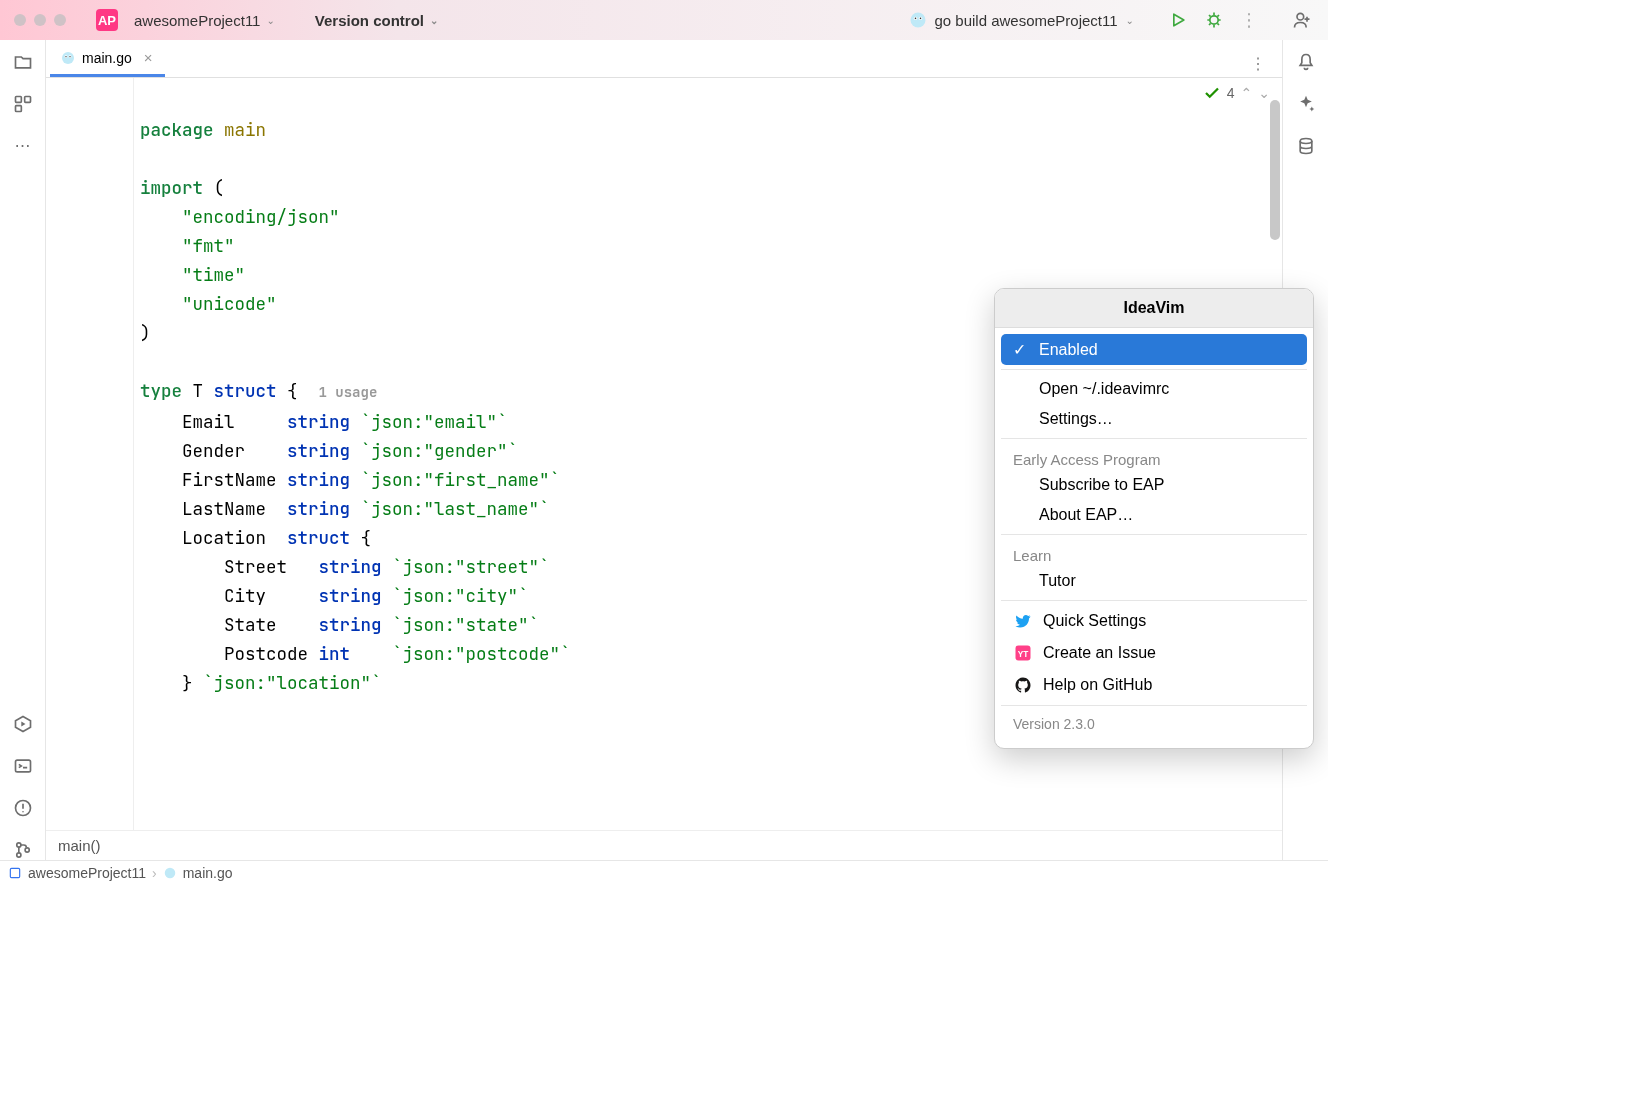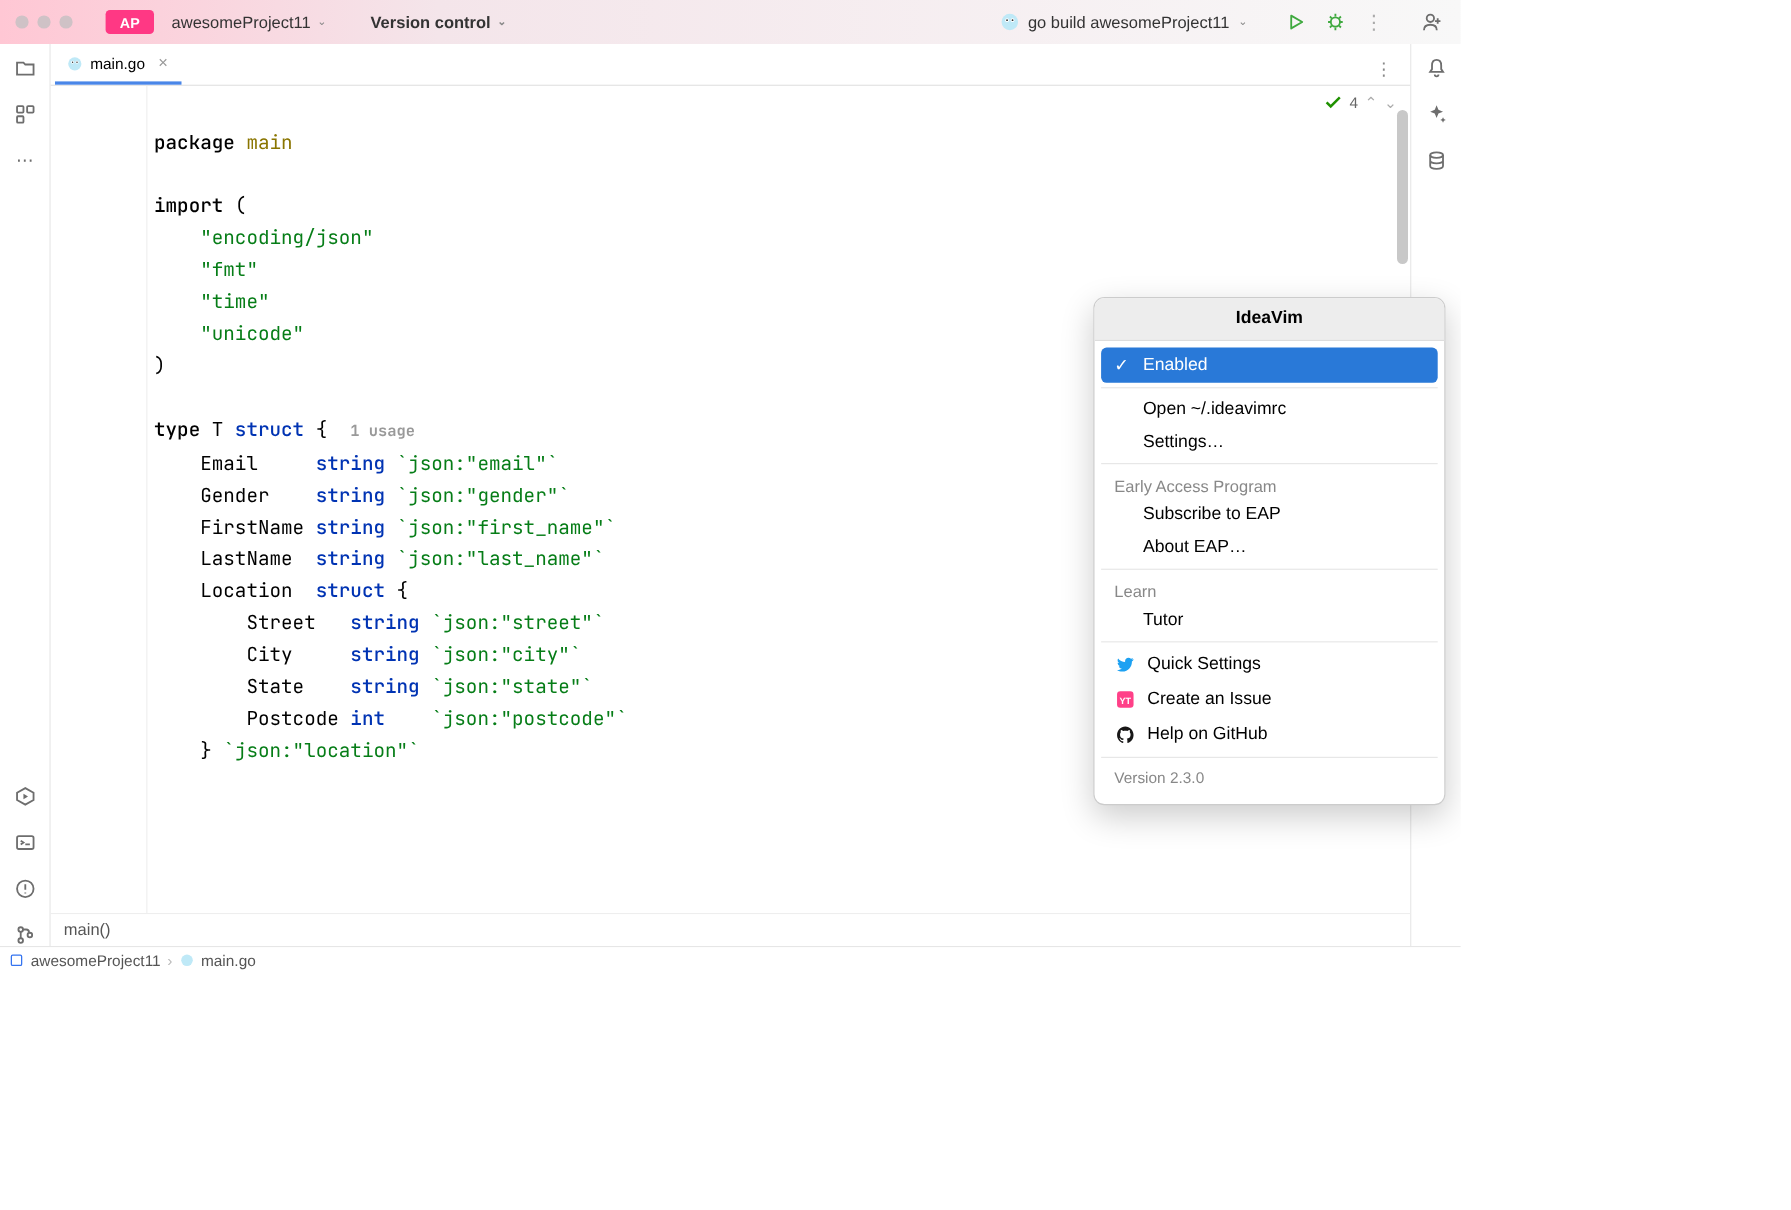--- a/index.html
+++ b/index.html
@@ -2,21 +2,21 @@
 <html><head>
 <meta charset="utf-8">
 <style>
 * { box-sizing: border-box; margin: 0; padding: 0; }
 body { font-family: -apple-system, BlinkMacSystemFont, "Segoe UI", sans-serif; background: #fff; color: #000; width: 1328px; height: 900px; overflow: hidden; position: relative; }
 
 
 .titlebar { height: 40px; background: linear-gradient(to right, #ffc7d4 0%, #f4e5ea 30%, #f8f8f8 100%); display: flex; align-items: center; padding: 0 8px; }
 .traffic-lights { display: flex; gap: 8px; margin-right: 30px; margin-left: 6px; }
 .dot { width: 12px; height: 12px; border-radius: 50%; background: #cfc2c6; }
-.proj-badge { width: 44px; height: 22px; background: #ff3884; color: #fff; border-radius: 4px; font-size: 13px; font-weight: 600; display: flex; align-items: center; justify-content: center; margin-right: 8px; }
+.proj-badge { width: 22px; height: 22px; background: #ff3884; color: #fff; border-radius: 4px; font-size: 13px; font-weight: 600; display: flex; align-items: center; justify-content: center; margin-right: 8px; }
 .titlebar-item { display: flex; align-items: center; gap: 4px; padding: 4px 8px; font-size: 15px; color: #333; cursor: pointer; }
 .chev { font-size: 10px; color: #888; margin-left: 2px; }
 .titlebar-spacer { flex: 1; }
 .run-config { display: flex; align-items: center; gap: 6px; margin-right: 26px; }
 .titlebar-icons { display: flex; gap: 16px; align-items: center; margin-right: 8px; }
 .svg-icon { width: 20px; height: 20px; display: block; }
 
 
 .body-row { display: flex; height: 820px; }
 .left-gutter { width: 46px; border-right: 1px solid #e6e6e6; display: flex; flex-direction: column; align-items: center; padding-top: 12px; gap: 22px; }
@@ -34,42 +34,42 @@
 .tab .go-icon { width: 16px; height: 16px; }
 .tab-name { font-size: 14px; }
 .tab-close { color: #999; font-size: 15px; margin-left: 6px; cursor: pointer; }
 .tabs-spacer { flex: 1; }
 .tabs-menu { color: #888; padding: 4px 8px; cursor: pointer; }
 
 
 .editor-wrap { flex: 1; display: flex; position: relative; overflow: hidden; }
 .gutter-col { width: 88px; border-right: 1px solid #eee; }
 .code { flex: 1; padding: 8px 0 0 6px; font-family: "JetBrains Mono", Menlo, Consolas, monospace; font-size: 17.5px; line-height: 29px; white-space: pre; position: relative; }
-.kw { color: #000000; font-weight: 500; }
+.kw { color: #15803d; font-weight: 500; }
 .ident { color: #8a7500; }
 .str { color: #067d17; }
 .typ { color: #0033b3; font-weight: 500; }
 .hint { color: #999; font-size: 14px; font-weight: bold; }
 
 .inspect { position: absolute; top: 6px; right: 12px; display: flex; align-items: center; gap: 6px; color: #1f9100; font-size: 14px; }
 .inspect .cnt { color: #666; }
 .inspect .arr { color: #aaa; cursor: pointer; }
 
 .scrollbar-track { position: absolute; right: 0; top: 38px; bottom: 0; width: 14px; }
 .scrollbar-thumb { position: absolute; right: 2px; top: 22px; width: 10px; height: 140px; background: #c8c8c8; border-radius: 5px; }
 
 
 .crumb-bar { height: 30px; border-top: 1px solid #eee; display: flex; align-items: center; padding-left: 12px; font-size: 15px; color: #555; }
 
 
 .statusbar { height: 24px; border-top: 1px solid #e6e6e6; display: flex; align-items: center; padding: 0 8px; font-size: 14px; color: #555; gap: 6px; }
 .statusbar .sep { color: #bbb; }
 
 
-.popup { position: absolute; right: 14px; top: 270px; width: 320px; background: #fff; border: 1px solid #ccc; border-radius: 10px; box-shadow: 0 10px 30px rgba(0,0,0,0.2); overflow: hidden; }
+.popup { position: absolute; right: 14px; top: 288px; width: 320px; background: #fff; border: 1px solid #ccc; border-radius: 10px; box-shadow: 0 10px 30px rgba(0,0,0,0.2); overflow: hidden; }
 .popup-title { background: #ededed; text-align: center; font-weight: 600; padding: 10px 0; font-size: 16px; border-bottom: 1px solid #ddd; }
 .popup-body { padding: 6px; }
 .popup-item { padding: 6px 12px; font-size: 16px; cursor: pointer; border-radius: 5px; display: flex; align-items: center; gap: 10px; }
 .popup-item.sel { background: #2979d8; color: #fff; }
 .popup-item.sel .check { visibility: visible; }
 .check { visibility: hidden; width: 16px; }
 .popup-group { padding: 8px 12px 2px 12px; color: #888; font-size: 15px; }
 .popup hr { border: none; border-top: 1px solid #e5e5e5; margin: 4px 0; }
 .popup-version { padding: 6px 12px 10px 12px; color: #888; font-size: 14px; }
 .pi-icon { width: 20px; height: 20px; display: inline-flex; align-items: center; justify-content: center; }

